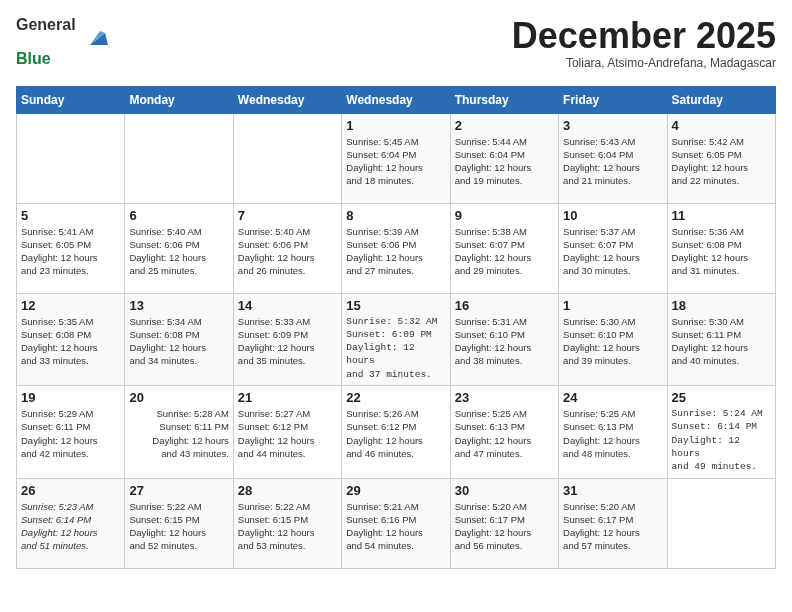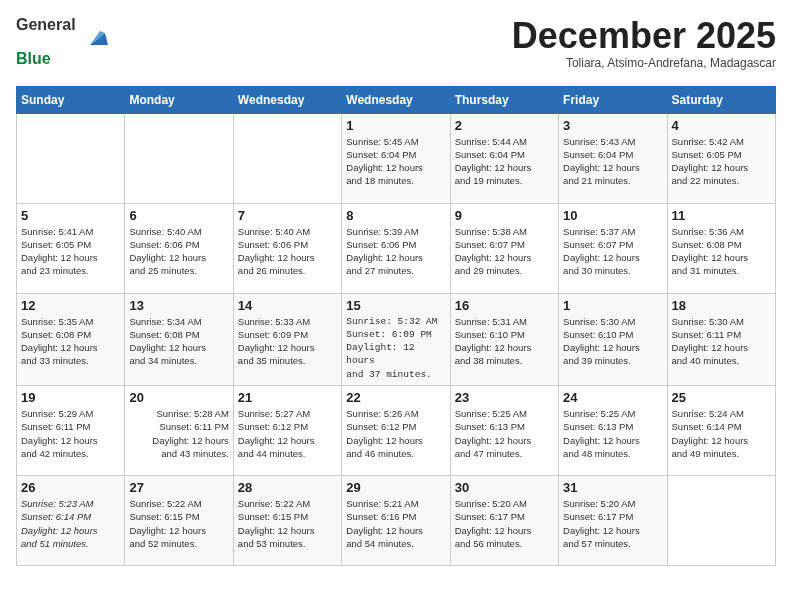--- a/index.html
+++ b/index.html
@@ -284,21 +284,21 @@
         </td>
         <td>
           <div class="day-number">24</div>
           <div class="day-info" style="white-space: pre-line;">Sunrise: 5:25 AM
 Sunset: 6:13 PM
 Daylight: 12 hours
 and 48 minutes.</div>
         </td>
         <td>
           <div class="day-number">25</div>
-          <div class="day-info" style="white-space: pre-line;">Sunrise: 5:24 AM
+          <div class="day-info" style="white-space: pre-line; font-family: Liberation Mono, monospace;">Sunrise: 5:24 AM
 Sunset: 6:14 PM
 Daylight: 12 hours
 and 49 minutes.</div>
         </td>
       </tr>
       <tr>
         <td>
           <div class="day-number">26</div>
           <div class="day-info" style="white-space: pre-line; font-style: italic;">Sunrise: 5:23 AM
 Sunset: 6:14 PM

